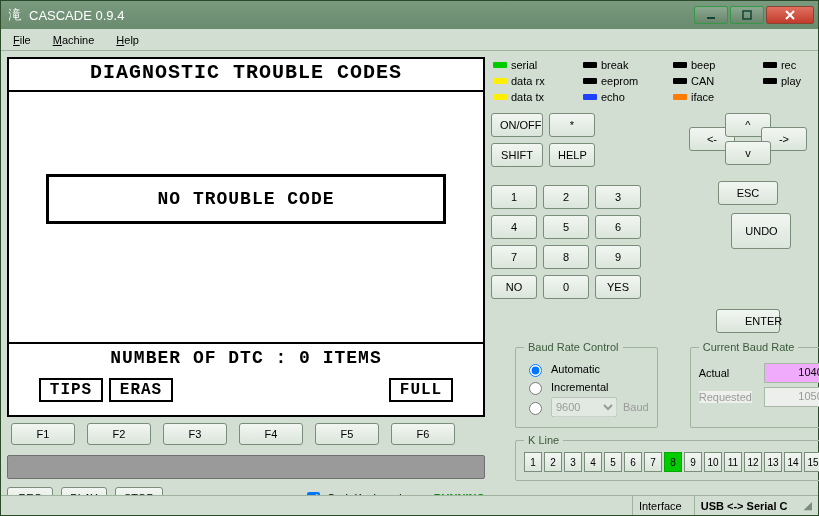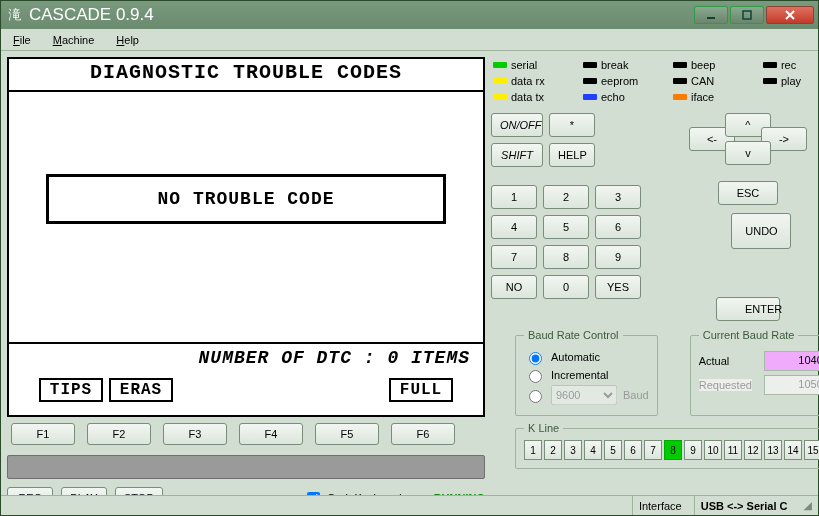--- a/index.html
+++ b/index.html
@@ -3,42 +3,42 @@
 <meta charset="utf-8">
 <style>
   * { box-sizing: border-box; }
   html, body { margin: 0; padding: 0; font-family: "Segoe UI", Tahoma, sans-serif; font-size: 11px; }
   body { background: #d2ded2; }
 
   
   .window { width: 819px; height: 516px; border: 1px solid #2a4a2a; background: #d2ded2; position: relative; }
   .titlebar { height: 28px; background: linear-gradient(#7a9a7f,#6b8b6f); display:flex; align-items:center; color:#fff; padding:0 4px; }
   .titlebar .ticon { width:16px; height:16px; margin:0 6px 0 2px; font-size:13px; line-height:16px; text-align:center; color:#fff;}
-  .titlebar .title { flex:1; font-size:17px; }
+  .titlebar .title { flex:1; font-size:13px; }
   .winbtns { display:flex; gap:2px; }
   .winbtn { width:34px; height:18px; border:1px solid #394; border-radius:2px; display:flex; align-items:center; justify-content:center; background:linear-gradient(#8ba890,#6a866d); color:#143; font-weight:bold; }
   .winbtn.close { background: linear-gradient(#e07060,#c23b2b); color:#fff; border-color:#843; width:48px; }
   .winbtn svg { display:block; }
 
   
   .menubar { height:22px; background:#d2ded2; display:flex; align-items:center; gap:14px; padding:0 8px; border-bottom:1px solid #9fb39f;}
   .menubar .mitem { padding:2px 4px; cursor:default; }
   .menubar .mitem u { text-decoration: underline; }
 
   
   .client { display:flex; height: calc(516px - 28px - 22px - 2px); padding:6px 6px 6px 6px; gap:6px; }
   .left { flex:0 0 478px; display:flex; flex-direction:column; }
   .right { flex:1; display:flex; flex-direction:column; }
 
   
   .lcd { background:#fff; border:2px solid #000; padding:0 0 0 0; height:360px; position:relative; font-family: "Courier New", monospace; font-weight:bold; }
   .lcd .hdr { border-bottom:2px solid #000; text-align:center; font-size:20px; letter-spacing:1px; padding:2px 0 6px; margin-bottom:4px;}
   .lcd .body { height:246px; padding:8px 10px; position:relative; }
   .lcd .msgbox { border:3px solid #000; margin:70px auto 0; width:400px; padding:12px 0; text-align:center; font-size:18px; letter-spacing:1px;}
-  .lcd .ftr { border-top:2px solid #000; text-align:right; font-size:18px; letter-spacing:1px; padding:4px 13px 10px;font-style:italic; }
+  .lcd .ftr { border-top:2px solid #000; text-align:center; font-size:18px; letter-spacing:1px; padding:4px 13px 10px; }
   .lcd .softrow { display:flex; justify-content:center; padding:0 6px 0 6px; gap:6px; }
   .lcd .softkey { border:2px solid #000; min-width:64px; height:24px; display:flex; align-items:center; justify-content:center; font-size:16px; letter-spacing:1px;}
   .lcd .softkey.blank { border:none; }
 
   
   .frow { display:flex; gap:12px; margin-top:6px; padding:0 4px; }
   .fbtn { width:64px; height:22px; }
 
   
   .graybar { height:24px; background:#9a9a9a; border:1px solid #6f6f6f; border-radius:2px; margin:10px 0 8px; }
@@ -52,31 +52,31 @@
   
   .leds { display:grid; grid-template-columns: repeat(4, 1fr); gap:4px 10px; padding:2px 2px 8px 2px; }
   .led { display:flex; align-items:center; gap:4px; white-space:nowrap; font-size:11px; }
   .led .lamp { width:14px; height:6px; border-radius:1px; display:inline-block; }
 
   
   .padarea { display:flex; gap:10px; padding-top:2px; }
   .padcol { display:flex; flex-direction:column; gap:6px; }
   .padrow { display:flex; gap:6px; }
   .keybtn { width:40px; height:24px; }
-  .keybtn.wide { width:52px;font-style:italic; }
+  .keybtn.wide { width:52px; }
   .keybtn.narrow { width:32px; }
   .navcol { flex:1; display:flex; flex-direction:column; gap:8px; align-items:center; }
   .navgrid { display:grid; grid-template-columns: 32px 32px 32px; grid-template-rows:24px 24px; gap:4px; justify-items:center; align-items:center;}
   .navgrid .up { grid-column:2; grid-row:1; }
   .navgrid .lf { grid-column:1; grid-row:1 / span 2; align-self:center;}
   .navgrid .rt { grid-column:3; grid-row:1 / span 2; align-self:center;}
   .navgrid .dn { grid-column:2; grid-row:2; }
   .escbtn { width:60px; height:24px; margin-top:8px;}
   .undobtn { width:60px; height:36px;margin-left:27px; }
-  .enterbtn { width:64px; height:24px; margin-top: 40px; padding-left: 28px;}
+  .enterbtn { width:64px; height:24px; margin-top: 52px; padding-left: 28px;}
 
   
   .groups { display:flex; gap:6px; margin-top:8px;}
   fieldset { border:1px solid #9fb39f; border-radius:2px; padding:6px 8px 8px;margin-left:24px; }
   legend { padding:0 4px; color:#3a5a3a; font-size:11px;}
   .baudctl { flex:1; }
   .baudctl label { display:flex; align-items:center; gap:6px; margin:2px 0; }
   .baudctl select { width:66px; height:20px; font-size:11px;}
   .baudctl .dis { color:#9a9a9a; }
   .currb { flex:0 0 150px; }

